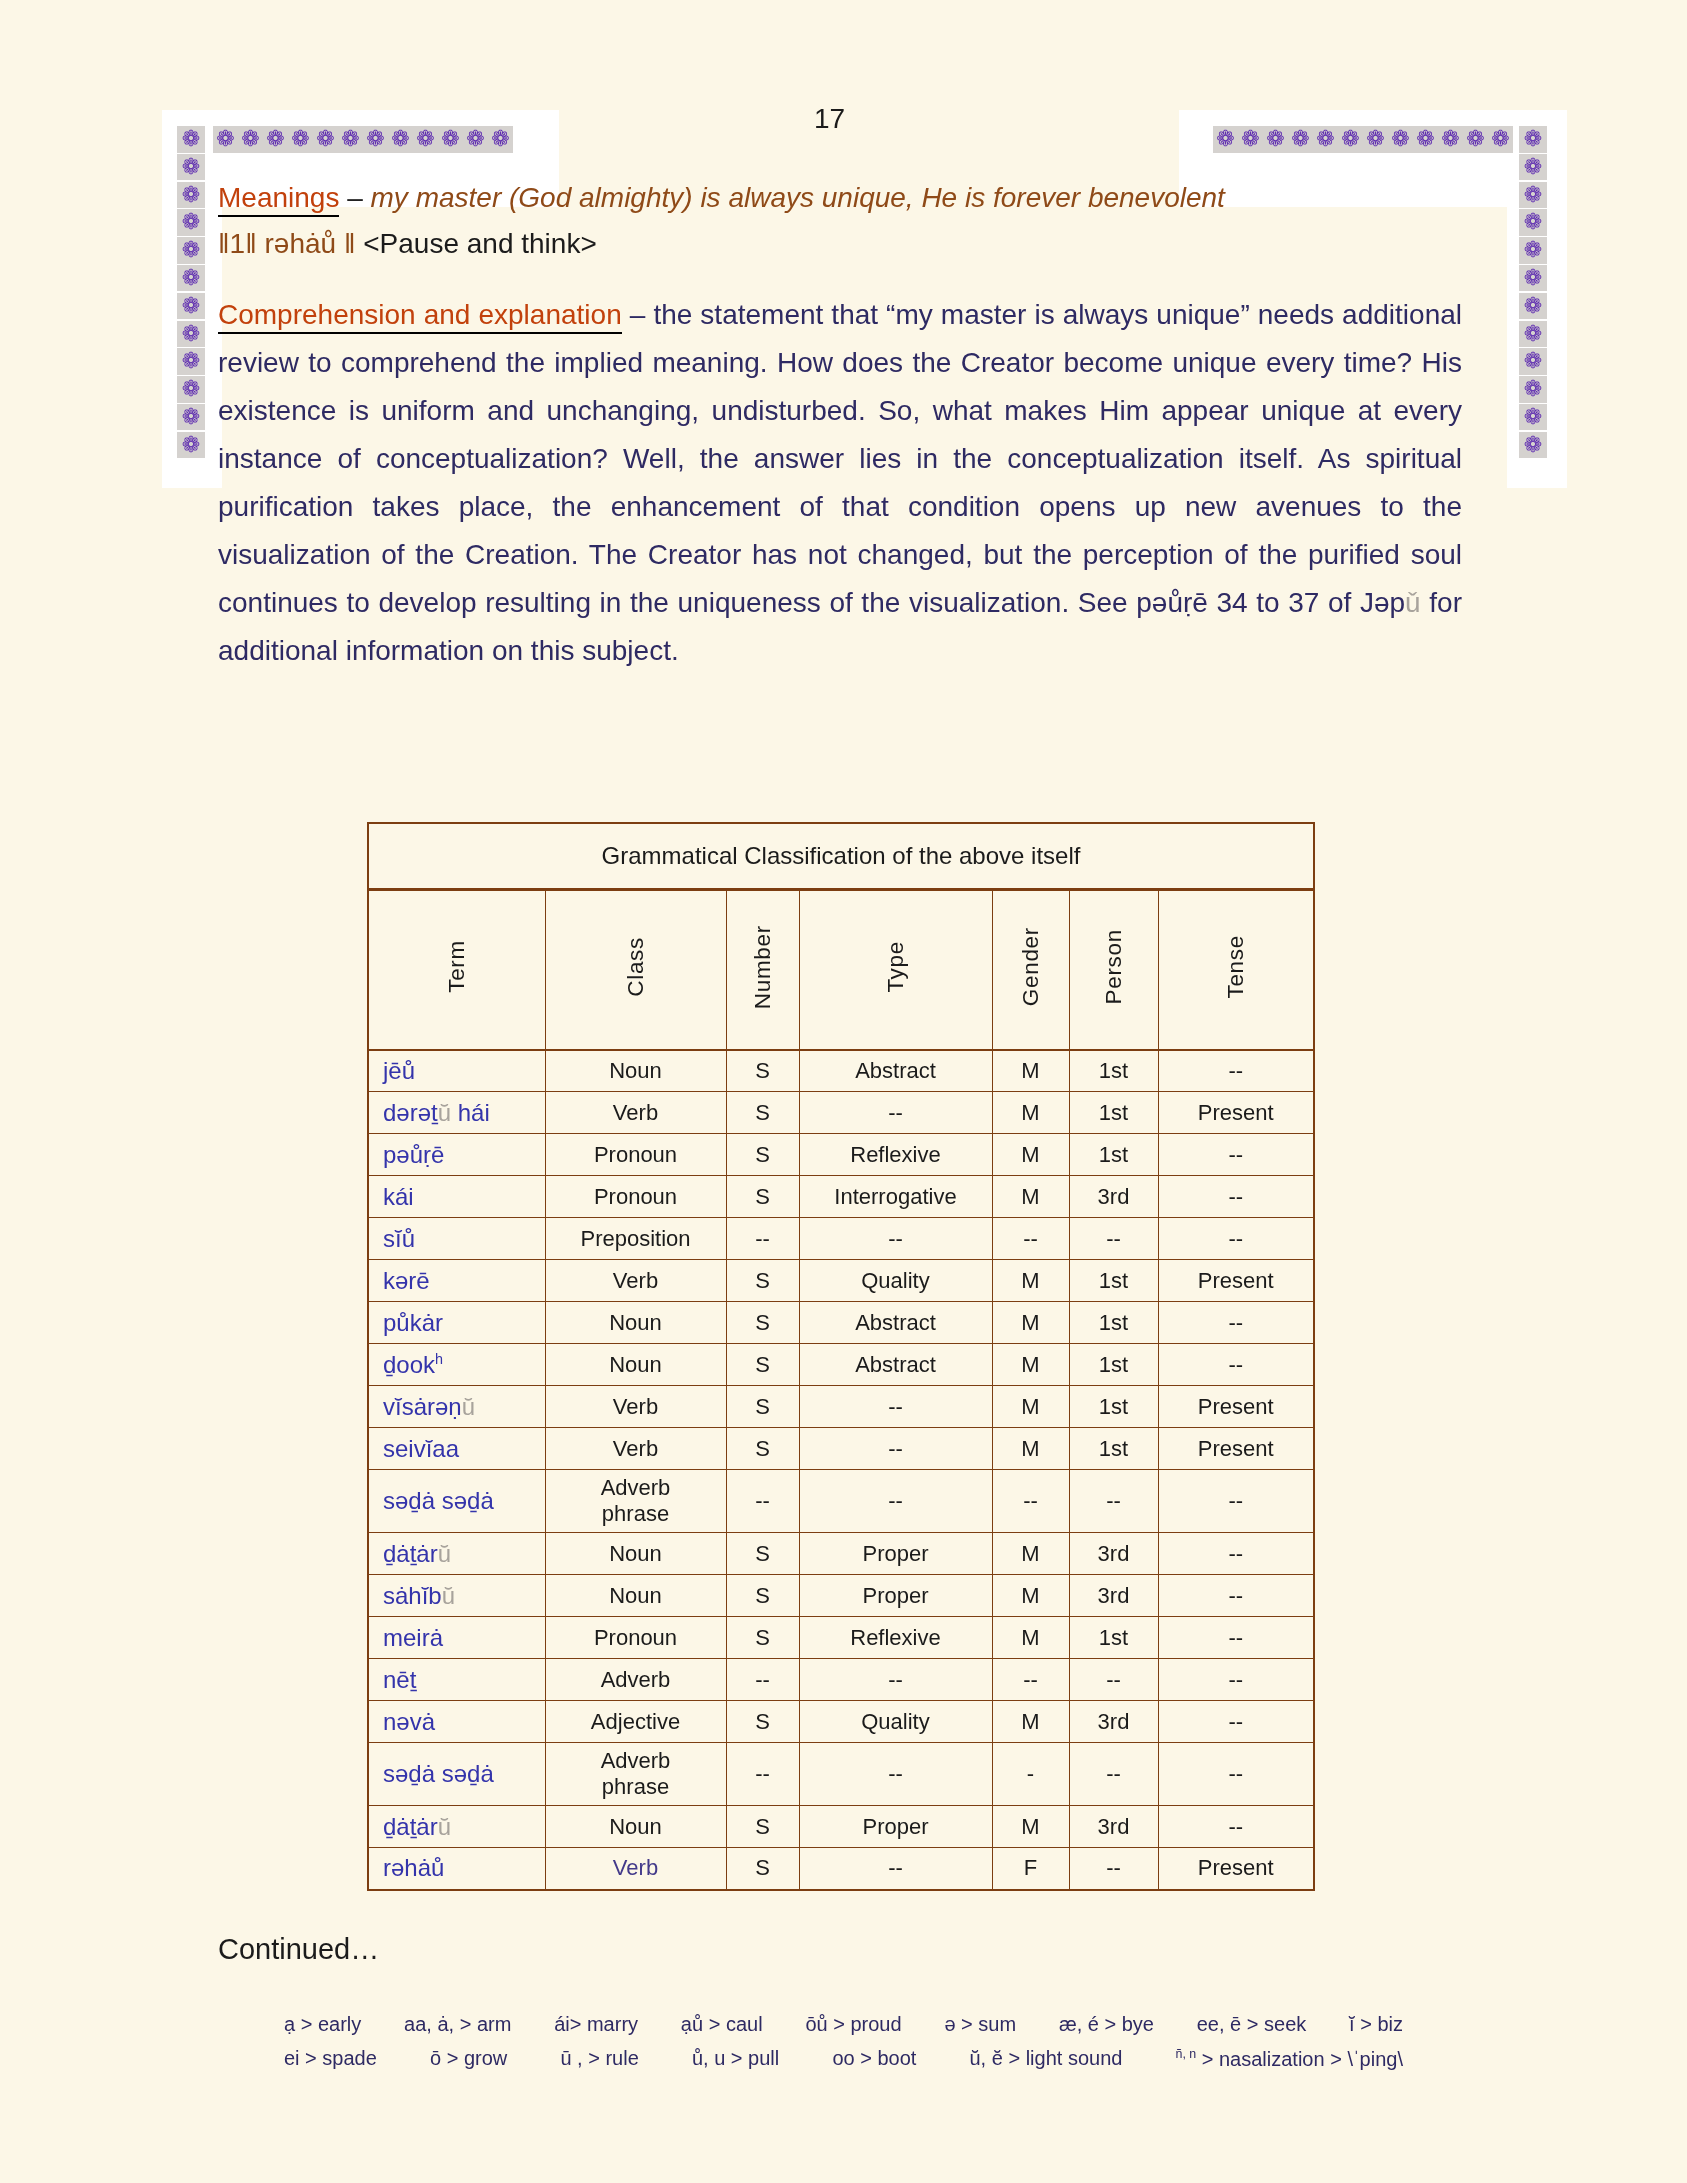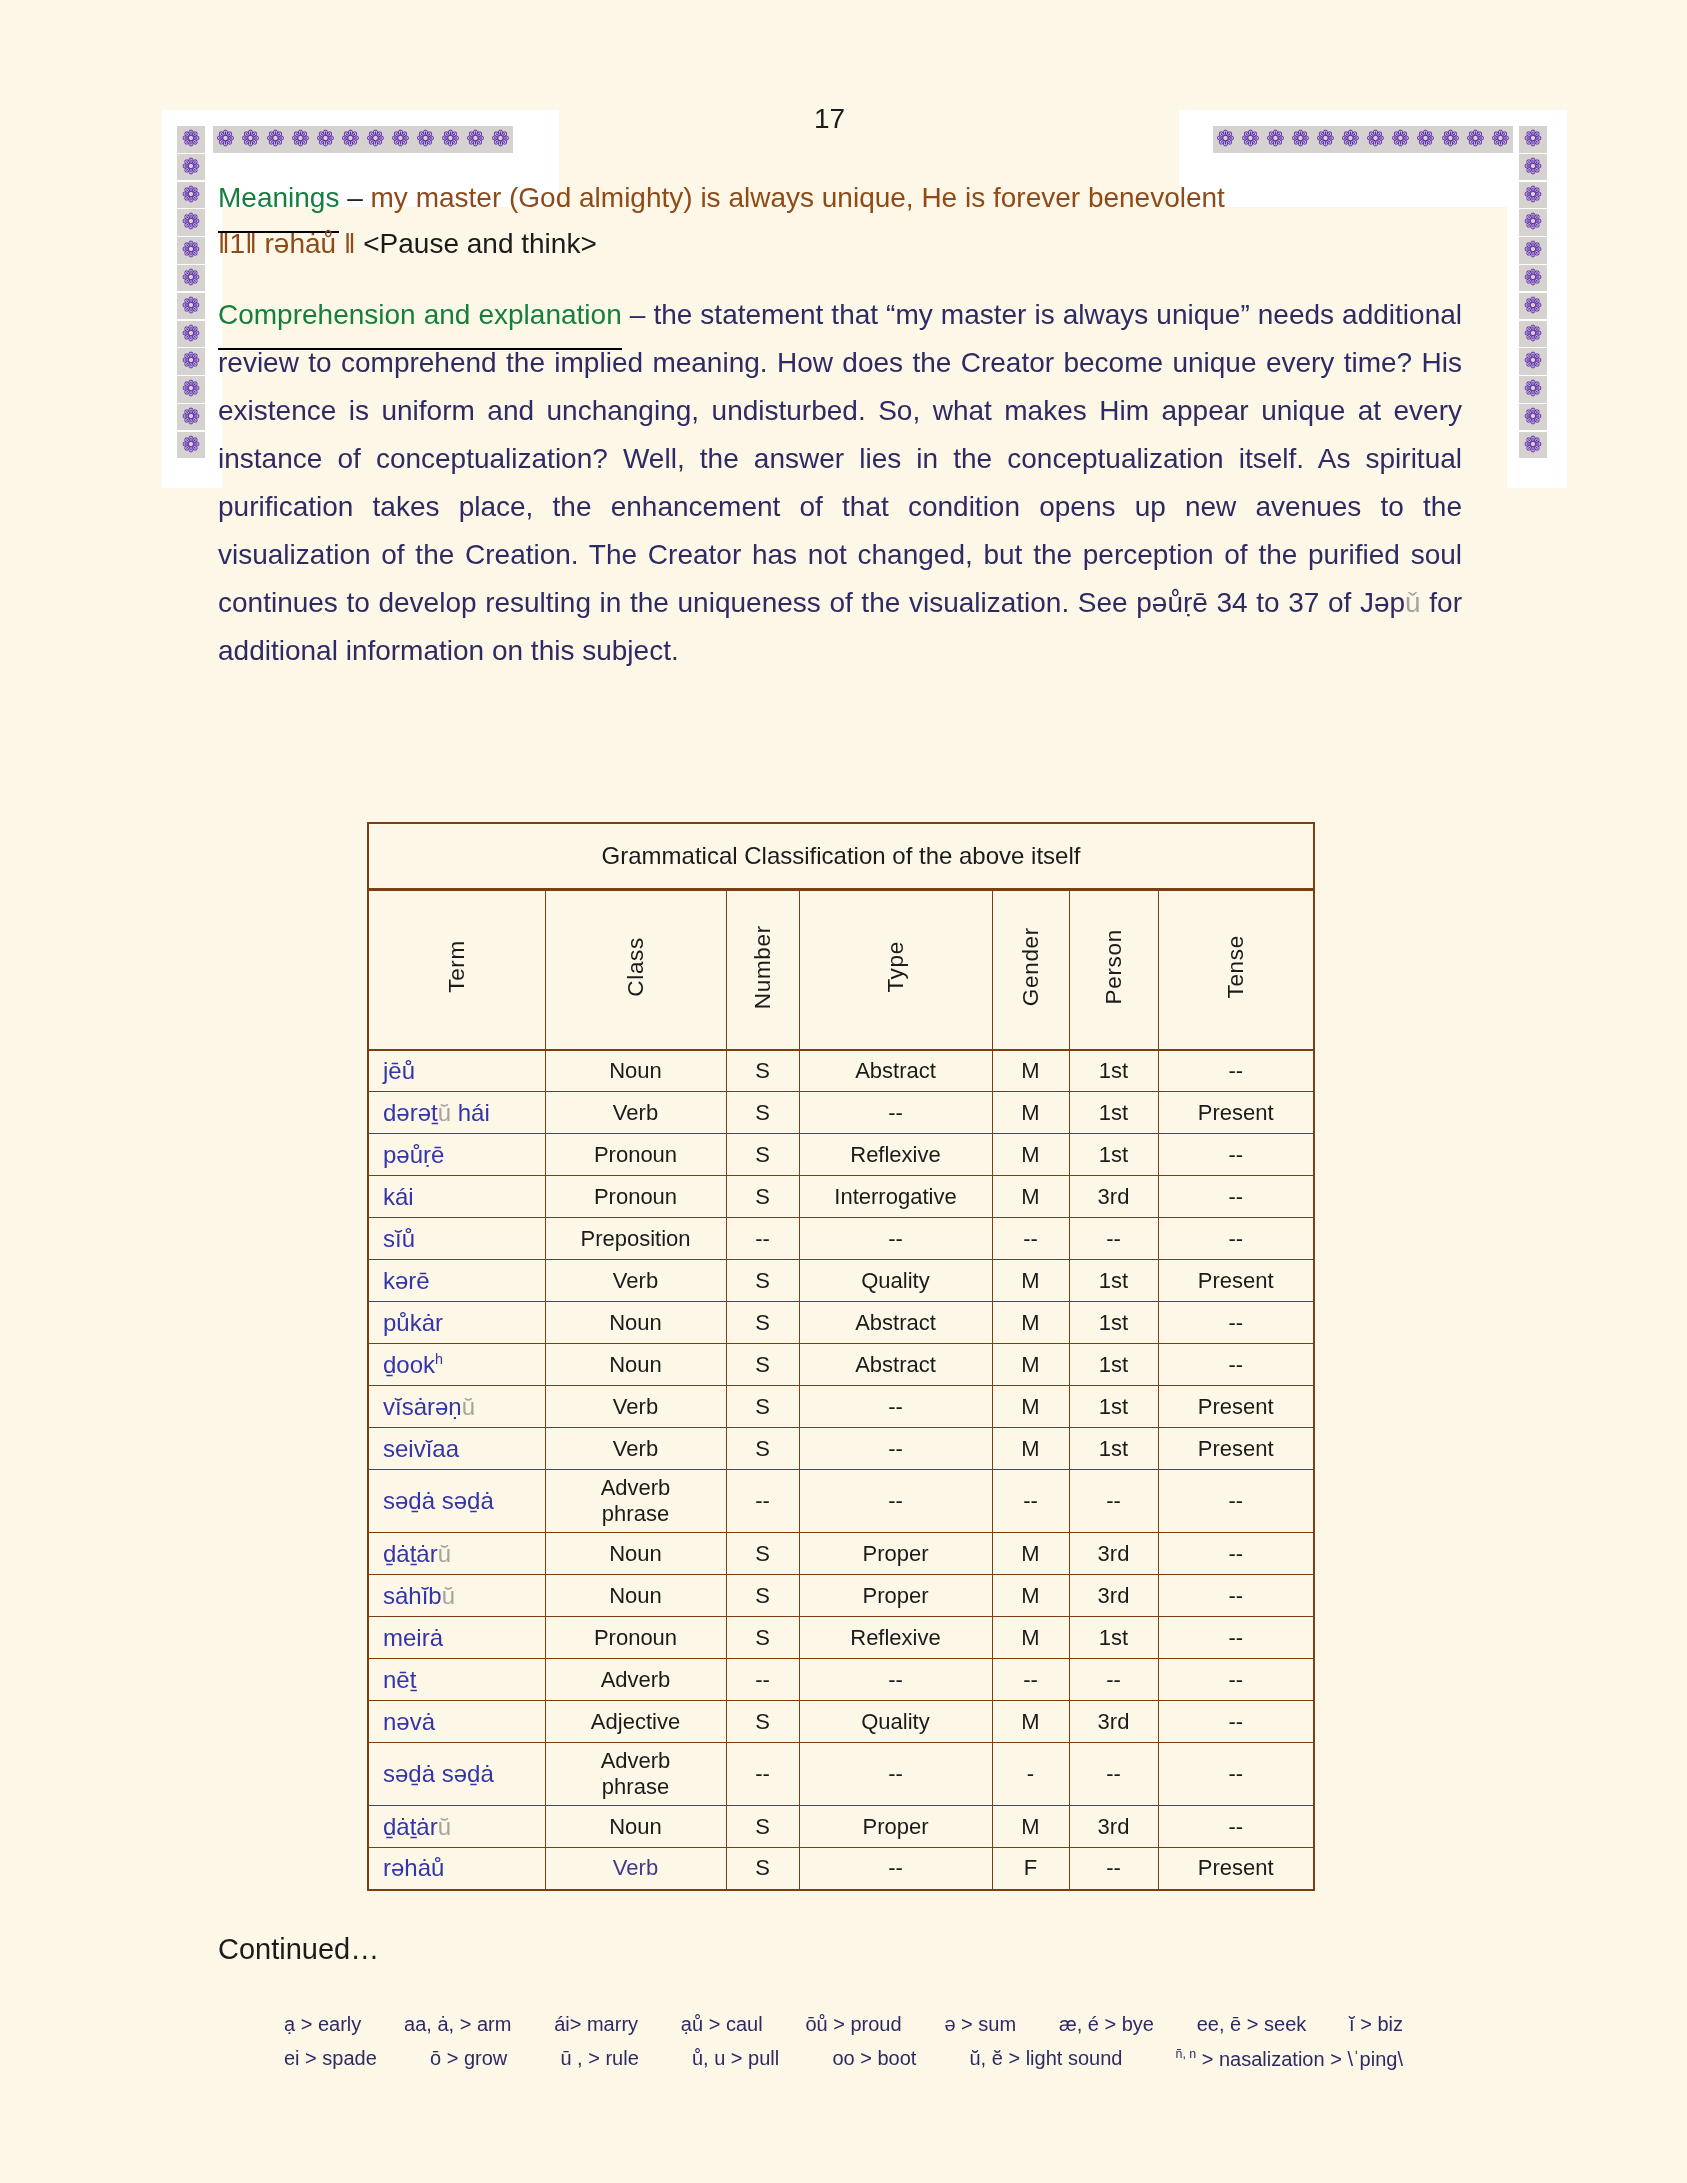--- a/index.html
+++ b/index.html
@@ -13,22 +13,22 @@
   .orn-col{position:absolute;display:flex;flex-direction:column;gap:1.3px;}
   .orn{width:25px;height:26.5px;background:#d5d2cf;color:#5f2db0;
        font-size:22px;line-height:26.5px;text-align:center;}
   .orn-col .orn{width:28px;}
 
   .page-number{position:absolute;left:814px;top:103px;width:79px;text-align:left;
                font-size:28px;color:#1b1b1b;}
 
   .meanings{position:absolute;left:218px;top:175px;width:1261px;
             font-size:28px;line-height:46px;color:#8f4a18;}
-  .hd-black{color:#15803d;border-bottom:2.6px solid #000;padding-bottom:18px;}
-  .m-italic{color:#8f4a18;text-align:right;}
+  .hd-black{color:#c2410c;border-bottom:2.6px solid #000;padding-bottom:2px;}
+  .m-italic{font-style:italic;color:#8f4a18;text-align:right;}
   .m-dash{color:#222;}
   .pause-black{color:#1b1b1b;}
 
   .comp{position:absolute;left:218px;top:291px;width:1244px;font-size:28px;
         line-height:48px;color:#2e2a63;text-align:justify;text-align-last:left;}
   .gray{color:#a8a39c;}
 
   .gtable{position:absolute;left:367px;top:822px;border-collapse:collapse;
           table-layout:fixed;background:#fcf7e7;}
   .gtable td{border:1.3px solid #7c3e12;text-align:center;vertical-align:middle;

